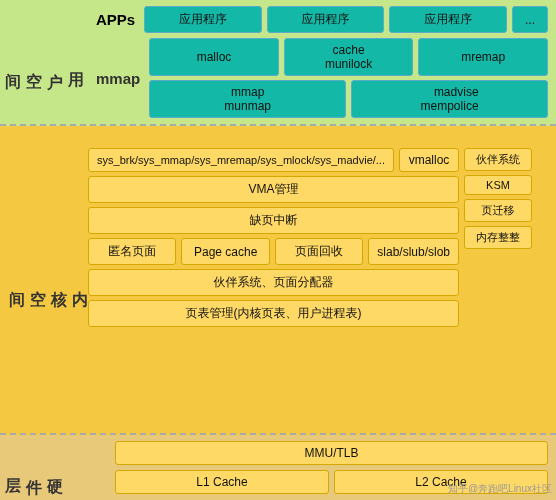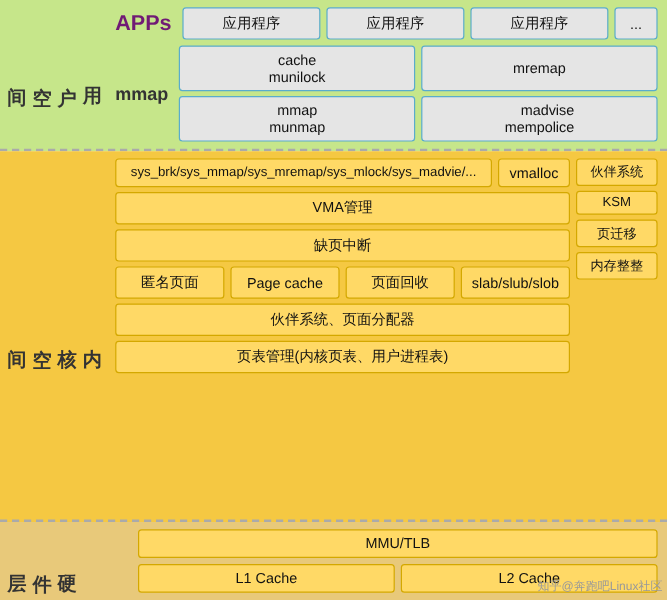--- a/index.html
+++ b/index.html
@@ -72,21 +72,21 @@
 
     
     .box-row {
       display: flex;
       flex-direction: row;
       gap: 5px;
       align-items: stretch;
     }
 
     .box {
-      background: #e5e5e5;
+      background: #14b8a6;
       border: 1px solid #5aaccc;
       border-radius: 3px;
       padding: 4px 8px;
       text-align: center;
       color: #111;
       font-size: 12px;
       white-space: nowrap;
       display: flex;
       align-items: center;
       justify-content: center;
@@ -109,23 +109,23 @@
       font-weight: bold;
       font-size: 15px;
       margin-right: 4px;
       color: #333;
     }
 
     .apps-label {
       display: flex;
       align-items: center;
       font-weight: bold;
-      font-size: 18px;
+      font-size: 15px;
       margin-right: 4px;
-      color: #701a75;
+      color: #000000;
     }
 
     
     .right-sidebar {
       display: flex;
       flex-direction: column;
       gap: 4px;
       min-width: 68px;
     }
 
@@ -157,36 +157,37 @@
         <div class="box box-full">应用程序</div>
         <div class="box box-full">应用程序</div>
         <div class="box box-full">应用程序</div>
         <div class="box" style="min-width:36px;">...</div>
       </div>
 
       <div class="box-row">
         <span class="libs-label">mmap</span>
         <div style="flex:1; display:flex; flex-direction:column; gap:4px;">
           <div class="box-row">
+            <div class="box box-full">malloc</div>
             <div class="box box-full" style="white-space:pre-line;">cache
 munilock</div>
             <div class="box box-full">mremap</div>
           </div>
           <div class="box-row">
             <div class="box box-full" style="white-space:pre-line;">mmap
 munmap</div>
             <div class="box box-full" style="white-space:pre-line;text-align:right;">madvise
 mempolice</div>
           </div>
         </div>
       </div>
     </div>
   </div>
 
-  <div class="layer kernel-layer" style="flex:1; padding:0;">
+  <div class="layer kernel-layer" style="flex:1; padding:16px;">
     <div class="layer-label">内<br>核<br>空<br>间</div>
     <div class="layer-content">
 
       <div class="box-row" style="align-items:flex-start;">
         <div style="flex:1; display:flex; flex-direction:column; gap:4px;">
           <div class="box-row">
             <div class="box box-yellow" style="flex:2; font-size:11px; text-align:left; white-space:nowrap; overflow:hidden;">sys_brk/sys_mmap/sys_mremap/sys_mlock/sys_madvie/...</div>
             <div class="box box-yellow" style="min-width:60px;">vmalloc</div>
           </div>
 

